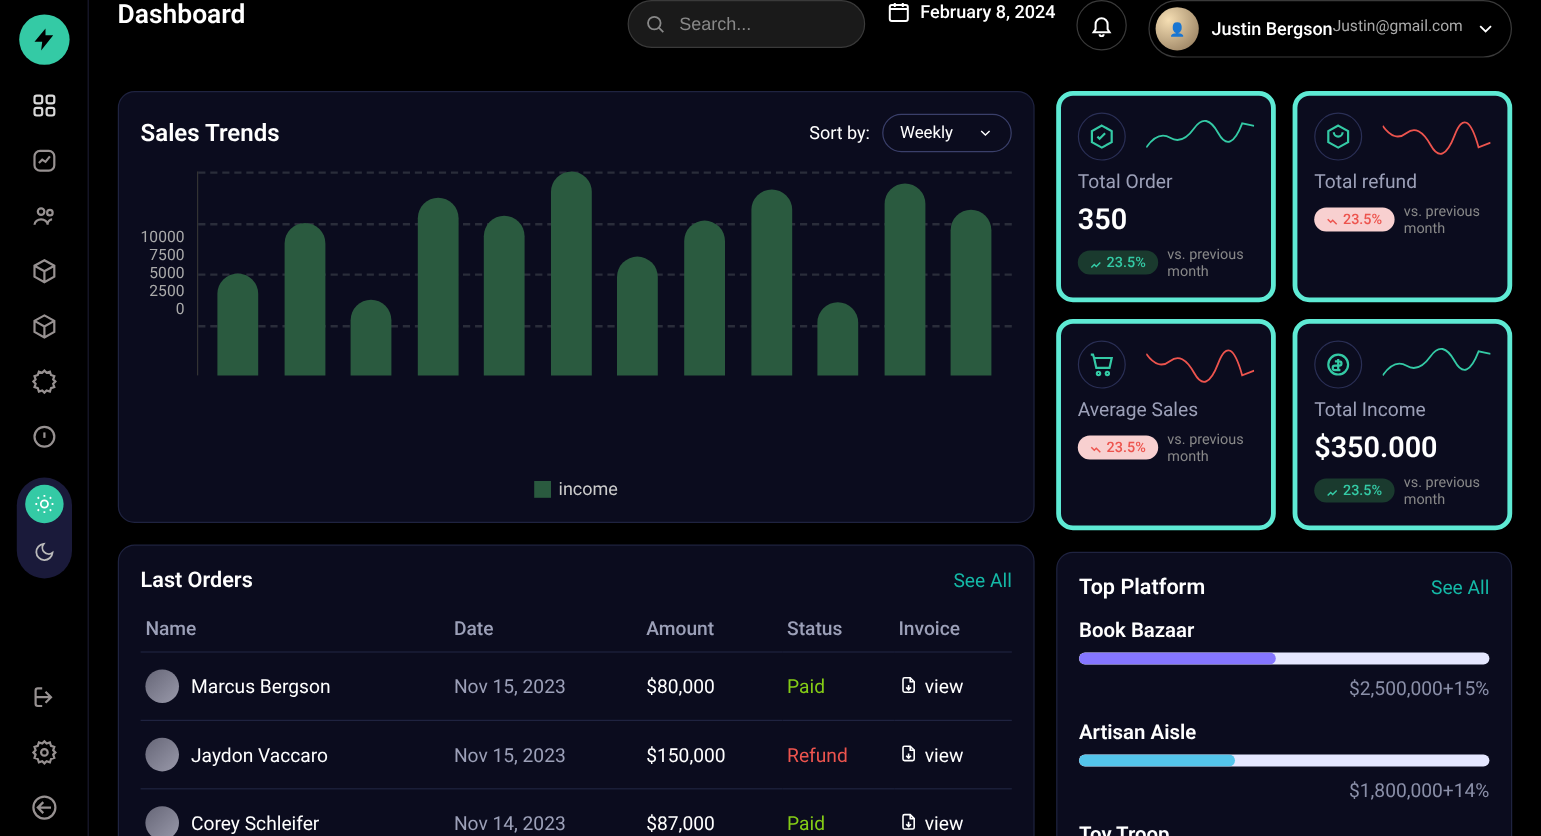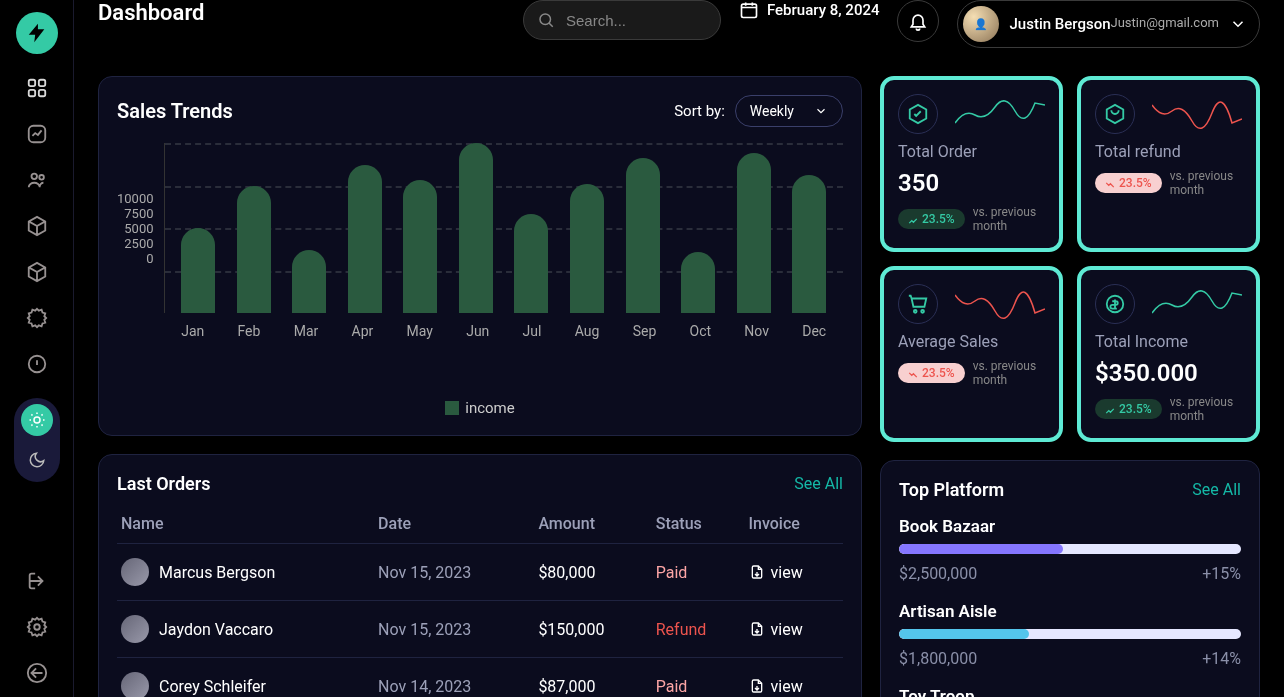--- a/index.html
+++ b/index.html
@@ -63,30 +63,30 @@
 .legend-sw{display:inline-block;width:14px;height:14px;background:#2a5a3f;margin-right:6px;vertical-align:-2px}
 .orders-head{display:flex;justify-content:space-between;align-items:center;margin-bottom:10px}
 .orders-title{font-size:18px;font-weight:600}
 .see-all{color:#14b8a6;font-size:16px;cursor:pointer}
 .tbl{width:100%;border-collapse:collapse}
 .tbl th{text-align:left;font-size:16px;color:#9ca0b8;font-weight:500;padding:10px 4px}
 .tbl td{padding:14px 4px;border-top:1px solid #1f2340;font-size:16px}
 .name-cell{display:flex;align-items:center;gap:10px}
 .row-av{width:28px;height:28px;border-radius:50%;background:linear-gradient(135deg,#667,#99a)}
 .date-cell{color:#9ca0b8}
-.status-paid{color:#fca5a5}
+.status-paid{color:#84cc16}
 .status-refund{color:#ED544E}
-.inv{display:flex;align-items:center;gap:6px;cursor:pointer}
+.inv{display:flex;gap:6px;cursor:pointer}
 .plat-head{display:flex;justify-content:space-between;align-items:center;margin-bottom:16px}
 .plat-title{font-size:18px;font-weight:600}
 .plat-item{margin-bottom:18px}
 .plat-name{font-size:17px;font-weight:600;margin-bottom:8px}
 .prog{height:10px;background:#e5e7ff;border-radius:6px;overflow:hidden;margin-bottom:10px}
 .prog-fill{height:100%;border-radius:6px}
-.plat-bot{display:flex;justify-content:space-between;color:#8a8fa8;font-size:16px}
+.plat-bot{display:flex;justify-content:flex-end;color:#8a8fa8;font-size:16px}
 </style>
 </head>
 <body>
 
 <div class="app">
   <aside class="sidebar">
     <div class="logo">
       <svg viewBox="0 0 24 24">
           <path d="M13 2L3 14h7l-1 8 11-14h-7l0-6z" fill="#000"></path>
         </svg>
@@ -242,34 +242,20 @@
                   <div class="bar" style="height: 37%;"></div>
                   <div class="bar" style="height: 87%;"></div>
                   <div class="bar" style="height: 78%;"></div>
                   <div class="bar" style="height: 100%;"></div>
                   <div class="bar" style="height: 58%;"></div>
                   <div class="bar" style="height: 76%;"></div>
                   <div class="bar" style="height: 91%;"></div>
                   <div class="bar" style="height: 36%;"></div>
                   <div class="bar" style="height: 94%;"></div>
                   <div class="bar" style="height: 81%;"></div>
-                </div>
-              <div class="xaxis" id="xaxis">
-                  <span>Jan</span>
-                  <span>Feb</span>
-                  <span>Mar</span>
-                  <span>Apr</span>
-                  <span>May</span>
-                  <span>Jun</span>
-                  <span>Jul</span>
-                  <span>Aug</span>
-                  <span>Sep</span>
-                  <span>Oct</span>
-                  <span>Nov</span>
-                  <span>Dec</span>
                 </div>
             </div>
           </div>
           <div class="legend"><span class="legend-sw"></span><span>income</span></div>
         </div>
 
         <div class="card">
           <div class="orders-head">
             <div class="orders-title">Last Orders</div>
             <div class="see-all">See All</div>

